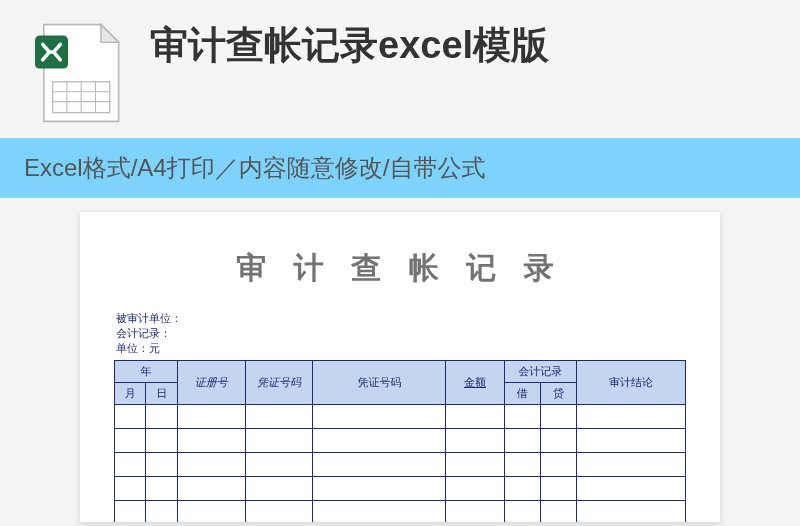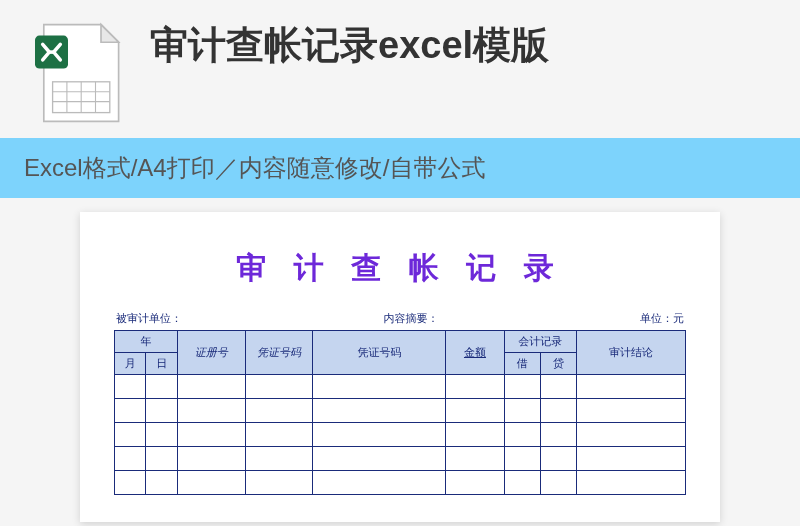--- a/index.html
+++ b/index.html
@@ -47,32 +47,33 @@
       background: #fff;
       box-shadow: 0 2px 8px rgba(0,0,0,0.15);
       padding: 36px 34px 0 34px;
       height: 310px;
       overflow: hidden;
     }
     .doc-title {
       text-align: center;
       font-size: 30px;
       font-weight: bold;
-      color: #6d28d9;
+      color: #737373;
       letter-spacing: 10px;
       margin-bottom: 22px;
       font-family: "SimSun", serif;
     }
     .doc-meta {
       display: flex;
       justify-content: space-between;
       font-size: 11px;
       color: #1a2b7a;
       margin-bottom: 4px;
       padding: 0 2px;
+      flex-direction: column;
     }
     .doc-table {
       border-collapse: collapse;
       width: 100%;
       font-size: 11px;
       color: #1a2b7a;
     }
     .doc-table th, .doc-table td {
       border: 1px solid #1a2b7a;
       text-align: center;
@@ -118,21 +119,21 @@
 
 <div class="subtitle-bar">
   <span>Excel格式/A4打印／内容随意修改/自带公式</span>
 </div>
 
 <div class="preview-wrap">
   <div class="preview">
     <div class="doc-title">审 计 查 帐 记 录</div>
     <div class="doc-meta">
       <span>被审计单位：</span>
-      <span>内容摘要：</span>
+      <span>会计记录：</span>
       <span>单位：元</span>
     </div>
     <table class="doc-table">
       <thead>
         <tr>
           <th colspan="2" class="col-month">年</th>
           <th rowspan="2" class="col-voucher">证册号</th>
           <th rowspan="2" class="col-vcode">凭证号码</th>
           <th rowspan="2" class="col-summary">凭证号码</th>
           <th rowspan="2" class="col-amount">金额</th>

